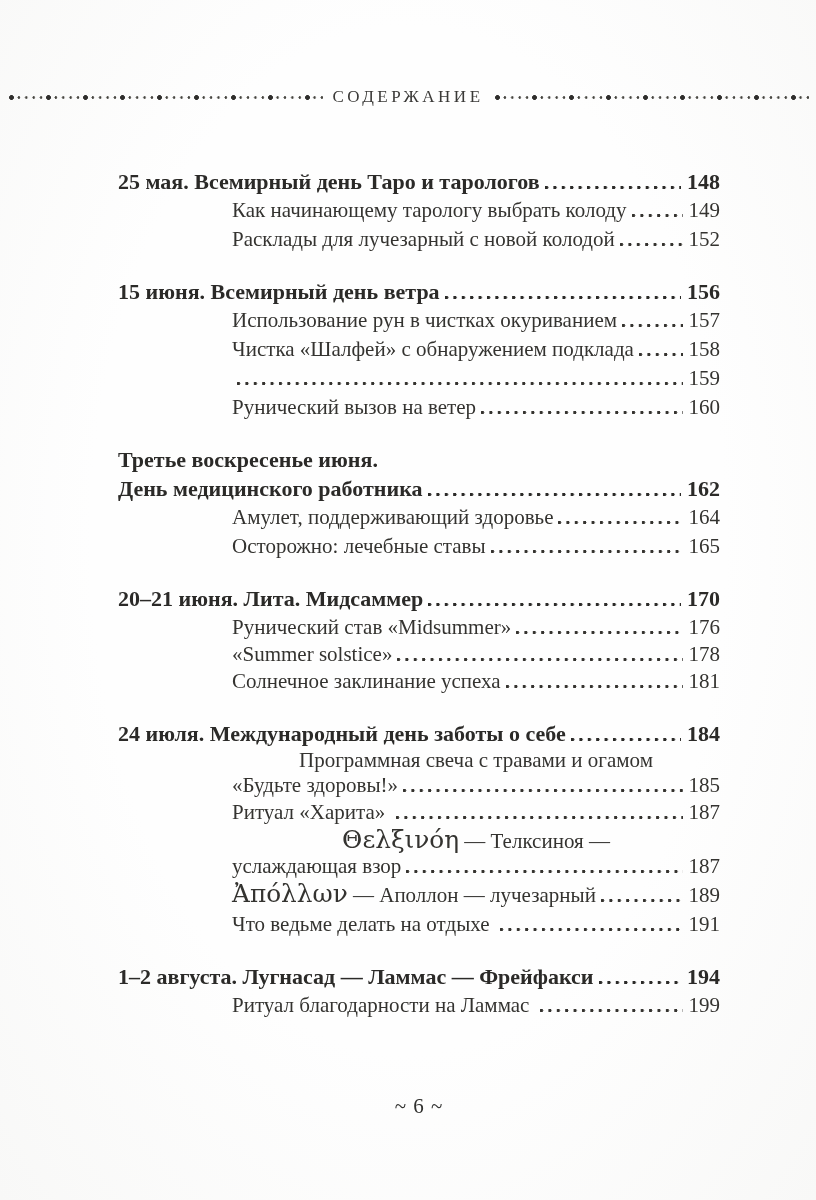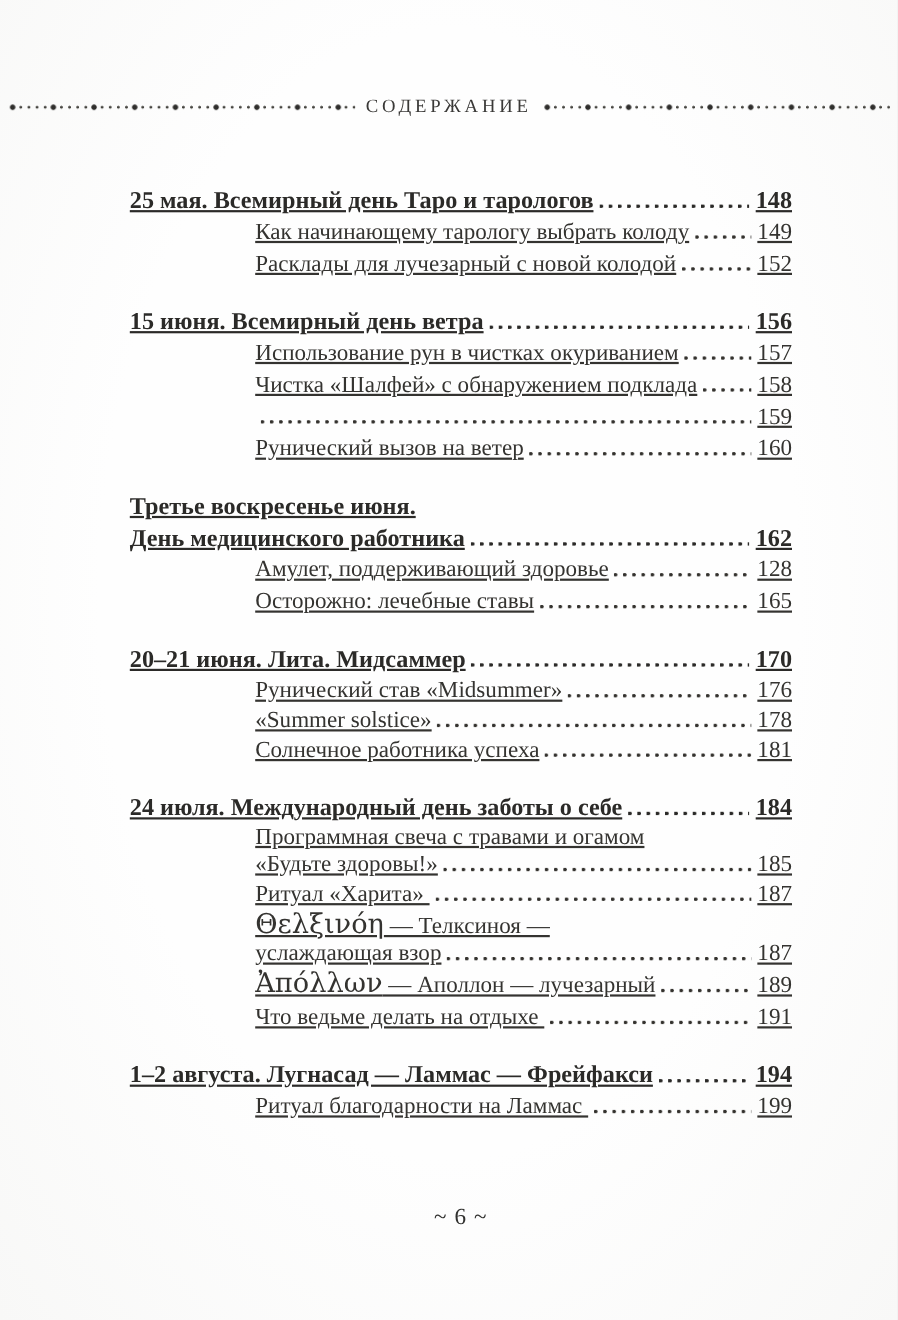--- a/index.html
+++ b/index.html
@@ -56,32 +56,31 @@
     position: absolute;
     top: 167px;
     left: 118px;
     width: 602px;
   }
   .section { margin-bottom: 23px; }
   .entry .line {
     display: flex;
     align-items: baseline;
     line-height: 29px;
-    text-decoration: underline;
   }
   .entry.h {
     font-weight: 700;
     font-size: 22px;
     color: #2b2a28;
   }
   .entry.sub {
     font-size: 21px;
     color: #343330;
   }
-  .entry.sub .line { padding-left: 114px; }
+  .entry.sub .line { padding-left: 114px; justify-content: center; }
   .entry.sub.multi .line { line-height: 25px; }
   .txt { white-space: pre-wrap; }
   .greek {
     font-family: "DejaVu Serif", serif;
     font-size: 1.18em;
   }
   .leader {
     flex: 1 1 auto;
     min-width: 12px;
     height: 4px;
@@ -187,21 +186,21 @@
           <div class="line">
             <span class="txt">День медицинского работника</span>
             <span class="leader"></span>
             <span class="page">162</span>
           </div>
         </div>
         <div class="entry sub">
           <div class="line">
             <span class="txt">Амулет, поддерживающий здоровье</span>
             <span class="leader"></span>
-            <span class="page">128</span>
+            <span class="page">164</span>
           </div>
         </div>
         <div class="entry sub">
           <div class="line">
             <span class="txt">Осторожно: лечебные ставы</span>
             <span class="leader"></span>
             <span class="page">165</span>
           </div>
         </div>
       </div>
@@ -222,21 +221,21 @@
         </div>
         <div class="entry sub multi">
           <div class="line">
             <span class="txt">«Summer solstice»</span>
             <span class="leader"></span>
             <span class="page">178</span>
           </div>
         </div>
         <div class="entry sub">
           <div class="line">
-            <span class="txt">Солнечное работника успеха</span>
+            <span class="txt">Солнечное заклинание успеха</span>
             <span class="leader"></span>
             <span class="page">181</span>
           </div>
         </div>
       </div>
       <div class="section">
         <div class="entry h">
           <div class="line">
             <span class="txt">24 июля. Международный день заботы о себе</span>
             <span class="leader"></span>

